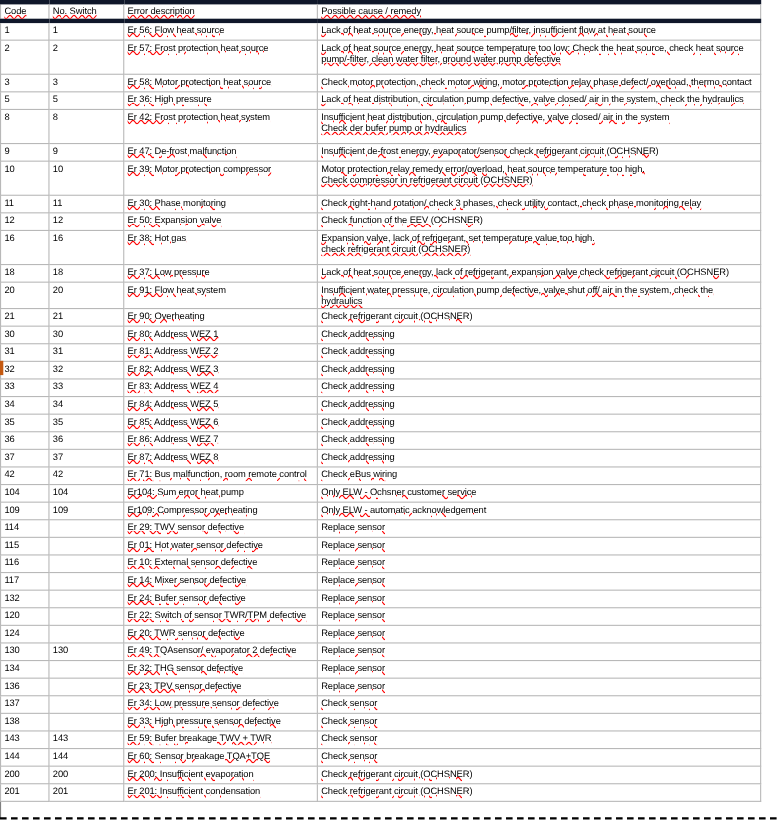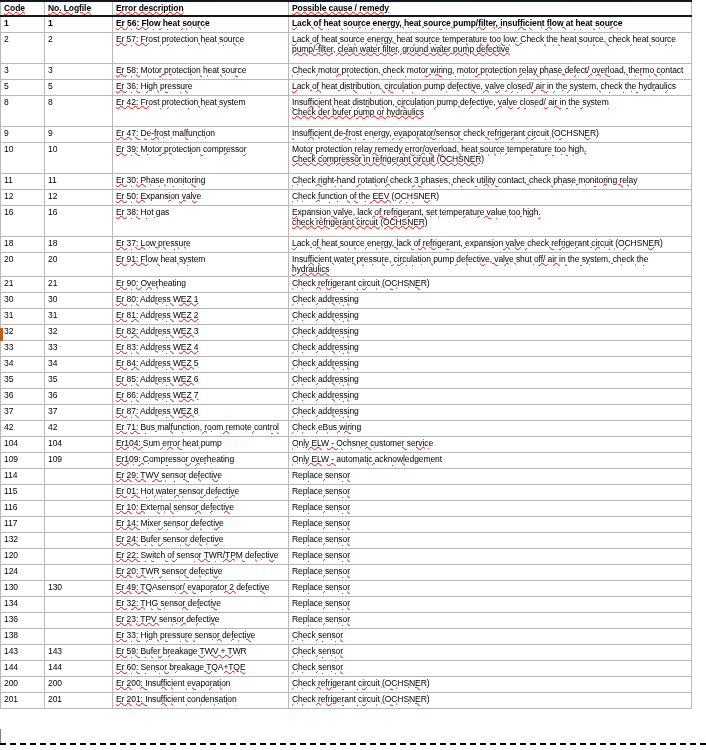--- a/index.html
+++ b/index.html
@@ -43,22 +43,21 @@
     overflow: hidden;
     color: #000000;
     background: #ffffff;
   }
   table.grid tr td:first-child,
   table.grid tr th:first-child {
     border-left: 1px solid #b8b8b8;
   }
   table.grid tr:first-child td,
   table.grid tr:first-child th {
-    border-top: 2px solid #0f172a;
-    font-weight: bold;
+    border-top: 4px solid #0f172a;
   }
   .c-code   { width: 44px; }
   .c-log    { width: 68px; }
   .c-desc   { width: 176px; }
   .c-cause  { width: 403px; }
 
   
   .sp {
     text-decoration: underline;
     text-decoration-color: #ff0000;
@@ -107,21 +106,21 @@
   <table class="grid">
     <colgroup>
       <col class="c-code">
       <col class="c-log">
       <col class="c-desc">
       <col class="c-cause">
     </colgroup>
     <thead>
       <tr class="r1 hdr">
         <th><span class="sp">Code</span></th>
-        <th><span class="sp">No. Logfile</span></th>
+        <th><span class="sp">No. Switch</span></th>
         <th><span class="sp">Error description</span></th>
         <th><span class="sp">Possible cause / remedy</span></th>
       </tr>
     </thead>
     <tbody id="table-body">
         <tr class="r1">
           <td><span>1</span></td>
           <td><span>1</span></td>
           <td><span class="sp">Er 56: Flow heat source</span></td>
           <td><span class="sp">Lack of heat source energy, heat source pump/filter, insufficient flow at heat source</span></td>
@@ -321,20 +320,26 @@
           <td><span class="sp">Er 32: THG sensor defective</span></td>
           <td><span class="sp">Replace sensor</span></td>
         </tr>
         <tr class="r1">
           <td><span>136</span></td>
           <td><span></span></td>
           <td><span class="sp">Er 23: TPV sensor defective</span></td>
           <td><span class="sp">Replace sensor</span></td>
         </tr>
         <tr class="r1">
+          <td><span>137</span></td>
+          <td><span></span></td>
+          <td><span class="sp">Er 34: Low pressure sensor defective</span></td>
+          <td><span class="sp">Check sensor</span></td>
+        </tr>
+        <tr class="r1">
           <td><span>138</span></td>
           <td><span></span></td>
           <td><span class="sp">Er 33: High pressure sensor defective</span></td>
           <td><span class="sp">Check sensor</span></td>
         </tr>
         <tr class="r1">
           <td><span>143</span></td>
           <td><span>143</span></td>
           <td><span class="sp">Er 59: Bufer breakage TWV + TWR</span></td>
           <td><span class="sp">Check sensor</span></td>

